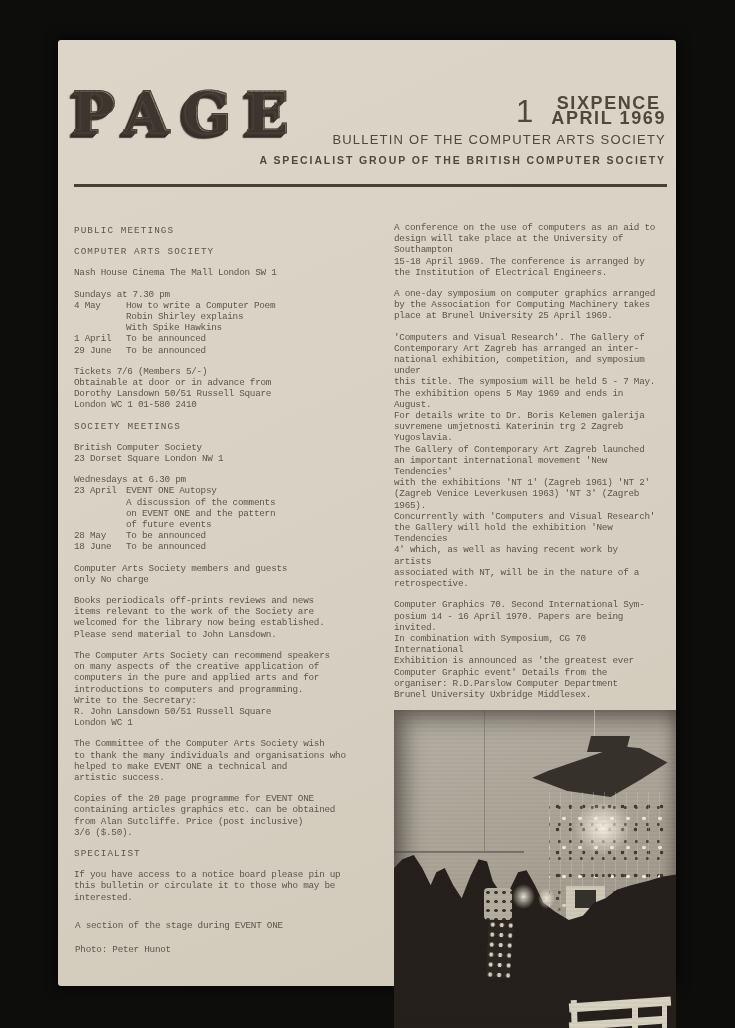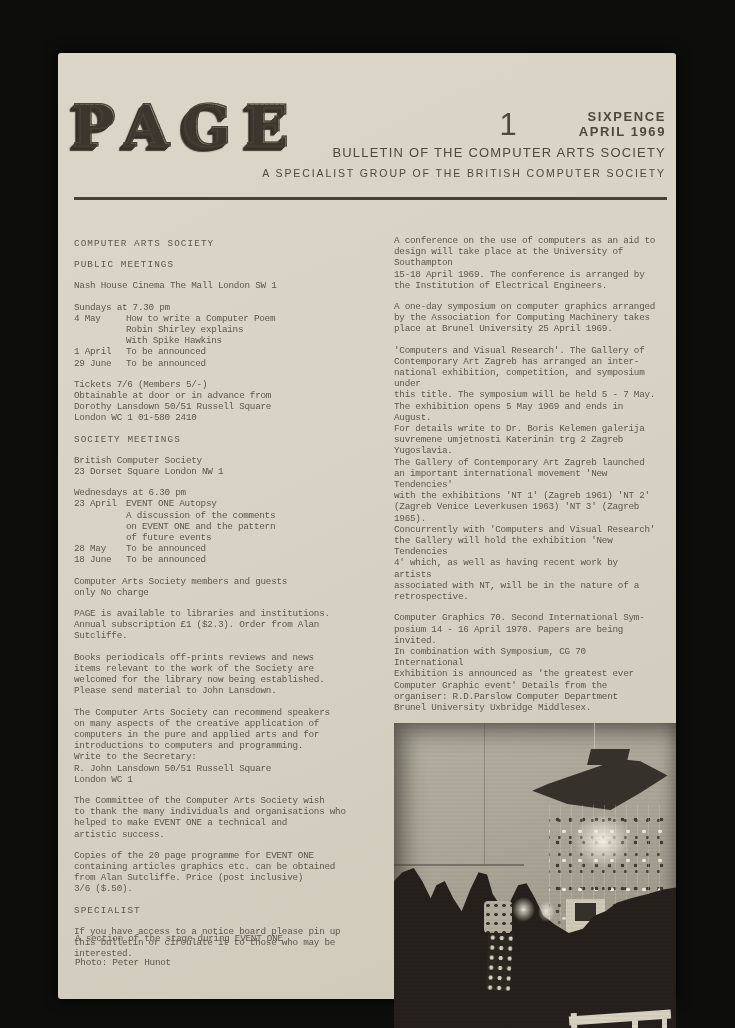--- a/index.html
+++ b/index.html
@@ -2,21 +2,21 @@
 <html><head>
 <meta charset="utf-8">
 <style>
   html,body{margin:0;padding:0;}
   body{
     width:735px;height:1028px;position:relative;overflow:hidden;
     background:#0d0d0c;
     font-family:"Liberation Sans",sans-serif;
   }
   .paper{
-    position:absolute;left:58px;top:53px;width:618px;height:946px;
+    position:absolute;left:58px;top:40px;width:618px;height:946px;
     background:linear-gradient(155deg,#dcd6c8 0%,#d8d2c4 45%,#cfc9ba 100%);
     border-radius:3px;
     box-shadow:0 0 14px rgba(0,0,0,.9);
   }
   
   .logo{
     position:absolute;left:14px;top:44px;
     font-family:"DejaVu Serif",serif;font-weight:bold;
     font-size:58px;line-height:58px;letter-spacing:13px;
     color:#8d8574;
@@ -32,23 +32,23 @@
         linear-gradient(#a39b89,#958d7b);
       background-size:5px 5px,7px 7px,100% 100%;
       background-position:0 0,3px 2px,0 0;
       -webkit-background-clip:text;background-clip:text;
       color:transparent;
     }
   }
   .mast-right{position:absolute;top:56px;right:10px;text-align:right;color:#4e483d;}
   .issue-row{display:flex;justify-content:flex-end;align-items:flex-start;gap:18px;}
   .issue-number{font-size:31px;line-height:31px;font-weight:500;}
-  .price-date{text-align:right;font-size:13px;font-weight:700;letter-spacing:1.6px;line-height:15px;margin-left:44px;}
+  .price-date{text-align:center;font-size:18px;font-weight:700;letter-spacing:1.6px;line-height:15px;}
   .mast-title{font-size:13px;font-weight:400;letter-spacing:1.2px;margin-top:5px;}
-  .mast-subtitle{font-size:10.5px;font-weight:400;letter-spacing:1.9px;margin-top:7px;}
+  .mast-subtitle{font-size:10.5px;font-weight:700;letter-spacing:1.9px;margin-top:7px;}
   .rule{position:absolute;left:16px;right:9px;top:144px;height:3px;background:#464036;}
   
   .columns{
     position:absolute;left:16px;right:9px;top:182px;
     display:flex;gap:18px;
     font-family:"Liberation Mono",monospace;
     font-size:9.3px;line-height:11.2px;letter-spacing:-.25px;
     color:#5d564b;
   }
   .col-left{width:302px;flex:none;}
@@ -150,22 +150,22 @@
     </div>
     <div class="mast-title">BULLETIN OF THE COMPUTER ARTS SOCIETY</div>
     <div class="mast-subtitle">A SPECIALIST GROUP OF THE BRITISH COMPUTER SOCIETY</div>
   </div>
 
   <div class="rule"></div>
 
   <div class="columns">
 
     <div class="col-left">
+      <div class="heading">PUBLIC MEETINGS</div>
       <div class="heading">COMPUTER ARTS SOCIETY</div>
-      <div class="heading">PUBLIC MEETINGS</div>
       <div class="para">Nash House Cinema   The Mall   London SW 1</div>
       <div class="para tight">Sundays at 7.30 pm</div>
       <div class="sched">
         <div class="sched-row">
           <span class="sched-date">4 May</span>
           <span class="sched-text">How to write a Computer Poem
 Robin Shirley explains
 With Spike Hawkins</span>
         </div>
         <div class="sched-row">
@@ -197,23 +197,20 @@
           <span class="sched-date">28 May</span>
           <span class="sched-text">To be announced</span>
         </div>
         <div class="sched-row">
           <span class="sched-date">18 June</span>
           <span class="sched-text">To be announced</span>
         </div>
       </div>
       <div class="para">Computer Arts Society members and guests
 only  No charge</div>
-      <div class="para">PAGE is available to libraries and institutions.
-Annual subscription £1 ($2.3). Order from Alan
-Sutcliffe.</div>
       <div class="para">Books periodicals off-prints reviews and news
 items relevant to the work of the Society are
 welcomed for the library now being established.
 Please send material to John Lansdown.</div>
       <div class="para">The Computer Arts Society can recommend speakers
 on many aspects of the creative application of
 computers in the pure and applied arts and for
 introductions to computers and programming.
 Write to the Secretary:
 R. John Lansdown   50/51 Russell Square

